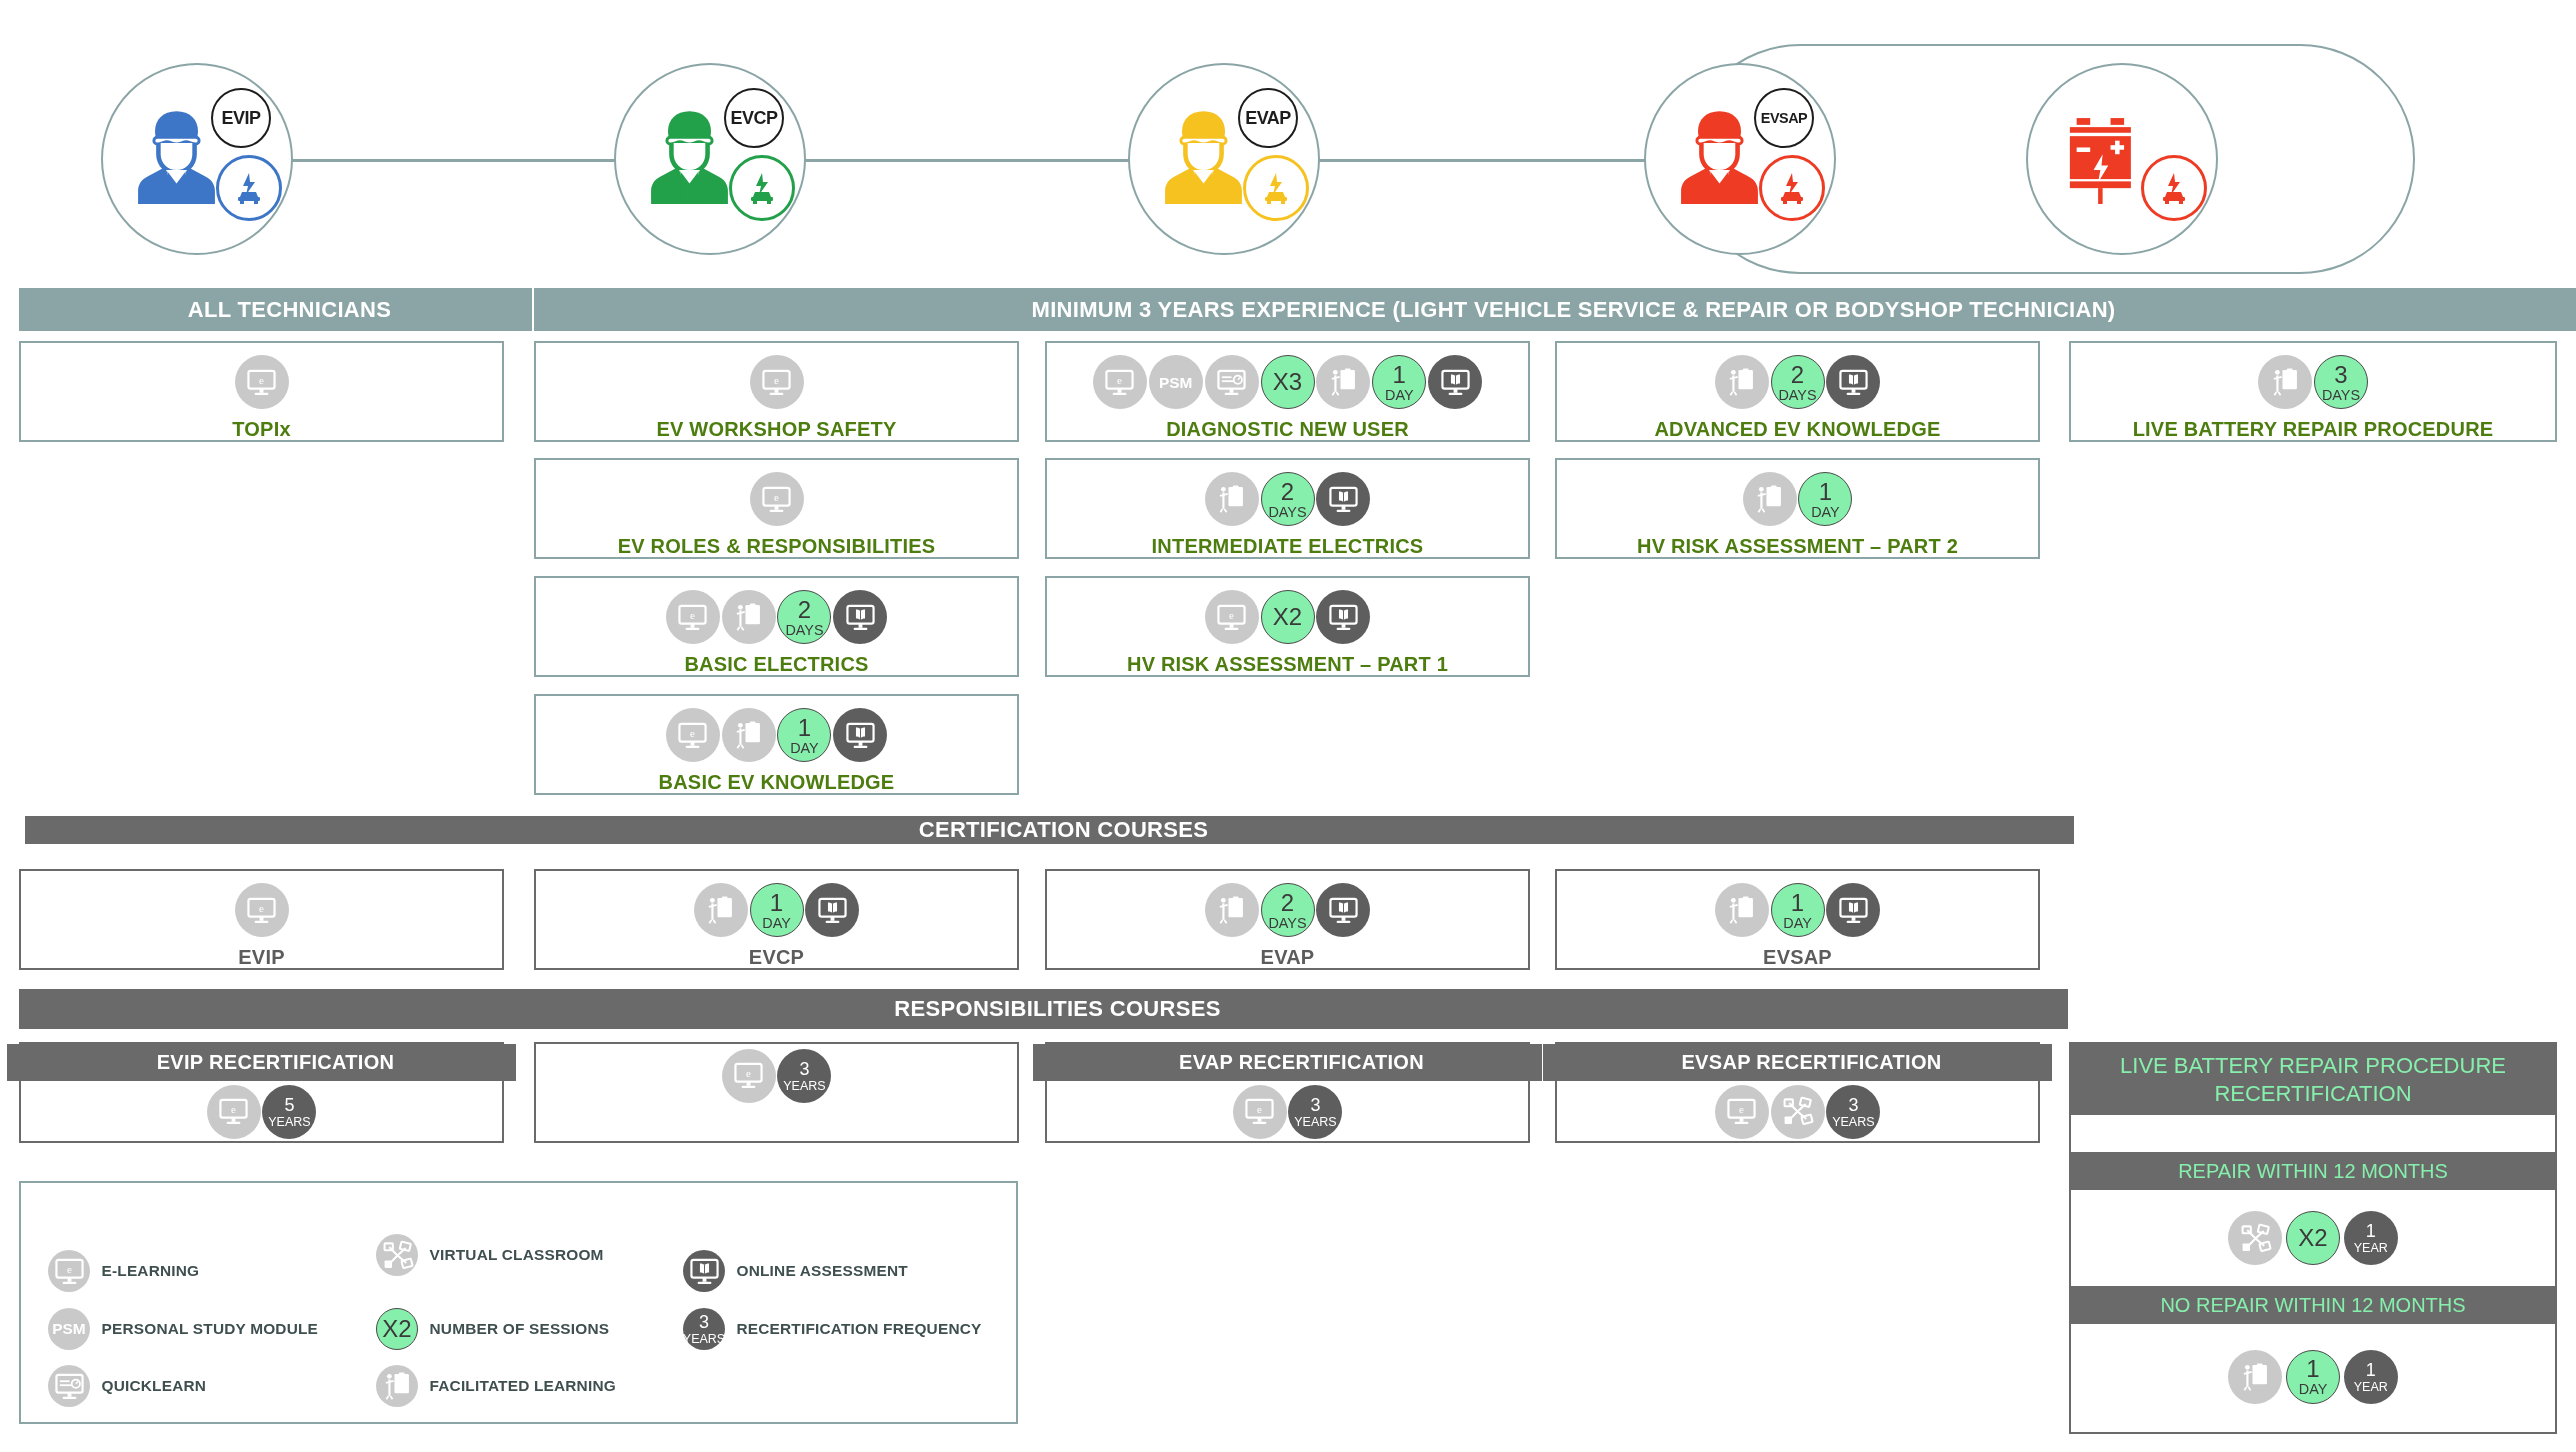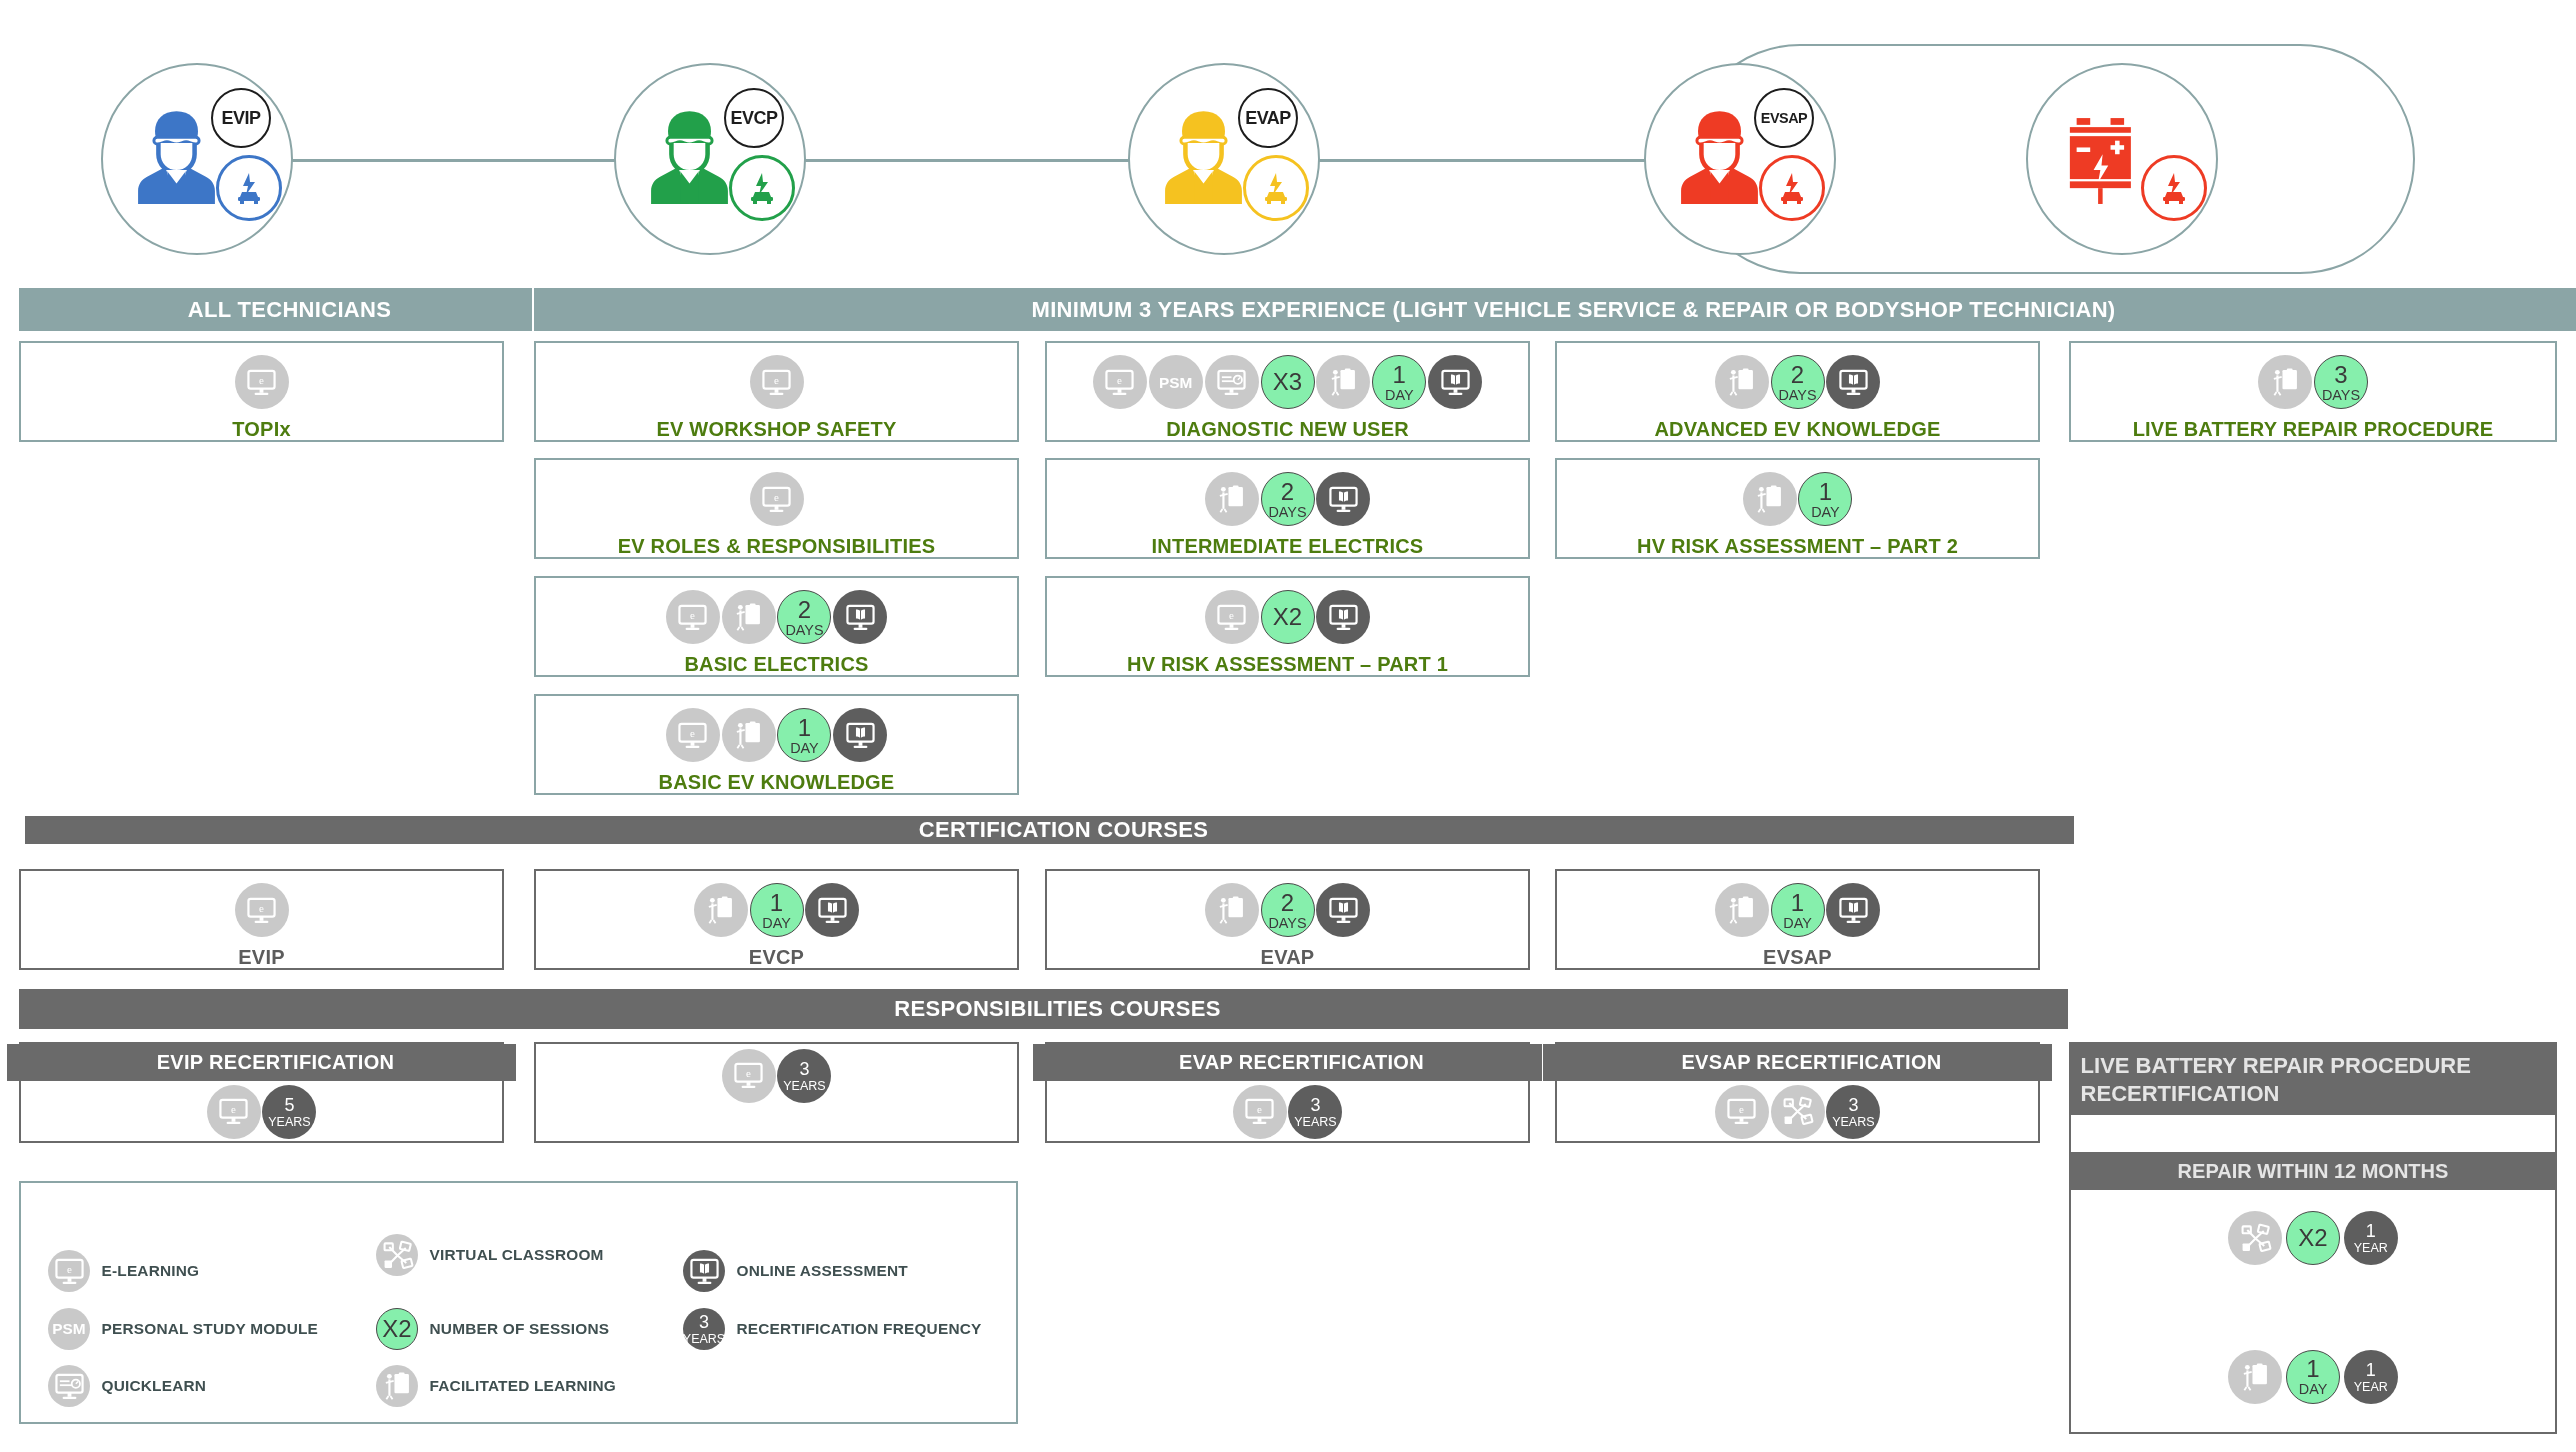--- a/index.html
+++ b/index.html
@@ -53,23 +53,23 @@
   .tok-num .n{font-size:24px;font-weight:400;}
   .tok-num .u{font-size:14.4px;font-weight:400;margin-top:1px;}
   .tok-x{font-size:24px;color:#3a3a3a;font-weight:400;}
   .tok-rec{display:flex;flex-direction:column;align-items:center;justify-content:center;
            line-height:1;color:#fff;}
   .tok-rec .n{font-size:18px;}
   .tok-rec .u{font-size:12.5px;margin-top:1.9px;}
 
   
   #lbrp-panel{position:absolute;border:2.9px solid #6a6a6a;box-sizing:border-box;background:#fff;}
-  .panel-strip{position:absolute;left:0;width:100%;background:#6a6a6a;color:#e5e5e5;
-               display:flex;align-items:center;justify-content:center;
-               font-weight:bold;box-sizing:border-box;}
+  .panel-strip{position:absolute;left:0;width:100%;background:#6a6a6a;color:#86efac;
+               display:flex;align-items:center;justify-content:center;text-align:center;
+               font-weight:normal;box-sizing:border-box;}
   .panel-body{position:absolute;left:0;width:100%;background:#fff;
               display:flex;align-items:center;justify-content:center;gap:3.8px;}
 
   
   #key-panel{position:absolute;border:2.9px solid #8ba5a6;box-sizing:border-box;background:#fff;}
   #key-head{position:absolute;left:0;top:0;width:100%;height:42px;background:#8ba5a6;color:#fff;
             display:flex;align-items:center;justify-content:center;font-size:23px;font-weight:bold;}
   .key-item{position:absolute;display:flex;align-items:center;gap:11.5px;}
   .key-label{font-size:15.4px;font-weight:bold;color:#3f4f50;letter-spacing:0.2px;white-space:nowrap;}
 </style>
@@ -762,20 +762,21 @@
       <span class="tok tok-outline">
         <span class="tok-x">X2</span>
       </span>
       <span class="tok tok-dark">
         <span class="tok-rec">
           <span class="n">1</span>
           <span class="u">YEAR</span>
         </span>
       </span>
     </div>
+  <div class="panel-strip" style="top:242px;height:38px;font-size:20px;">NO REPAIR WITHIN 12 MONTHS</div>
   <div class="panel-body" style="top:280px;height:106px;">
       <span class="tok tok-light">
         <svg width="33" height="33" viewBox="0 0 24 26" fill="none">
           <circle cx="5.6" cy="5" r="1.9" fill="#ffffff"></circle>
           <rect x="4.8" y="7.4" width="1.7" height="13" fill="#ffffff"></rect>
           <path d="M4.9 20.4 3.2 23M6.4 20.4 8.1 23" stroke="#ffffff" stroke-width="1.4"></path>
           <path d="M2.8 10.2 9 8.6" stroke="#ffffff" stroke-width="1.4"></path>
           <rect x="9.6" y="3.2" width="11.4" height="15.2" rx="1" fill="#ffffff"></rect>
           <rect x="13" y="2" width="4.6" height="2.1" rx="1" fill="#ffffff"></rect>
           <g stroke="#ffffff" stroke-width=".85">

